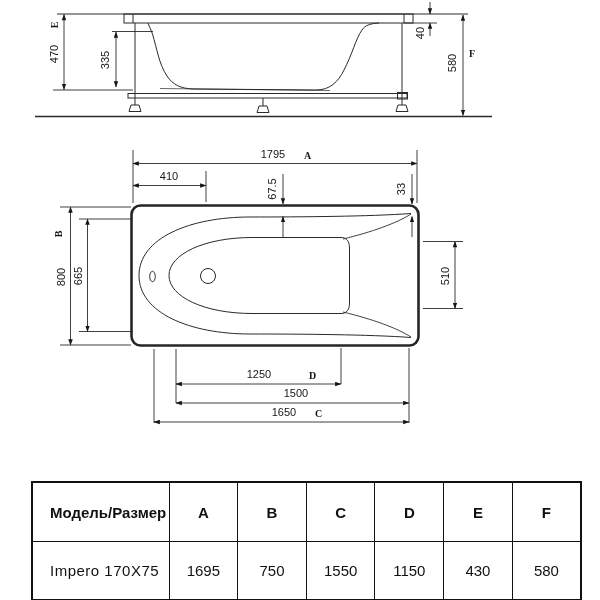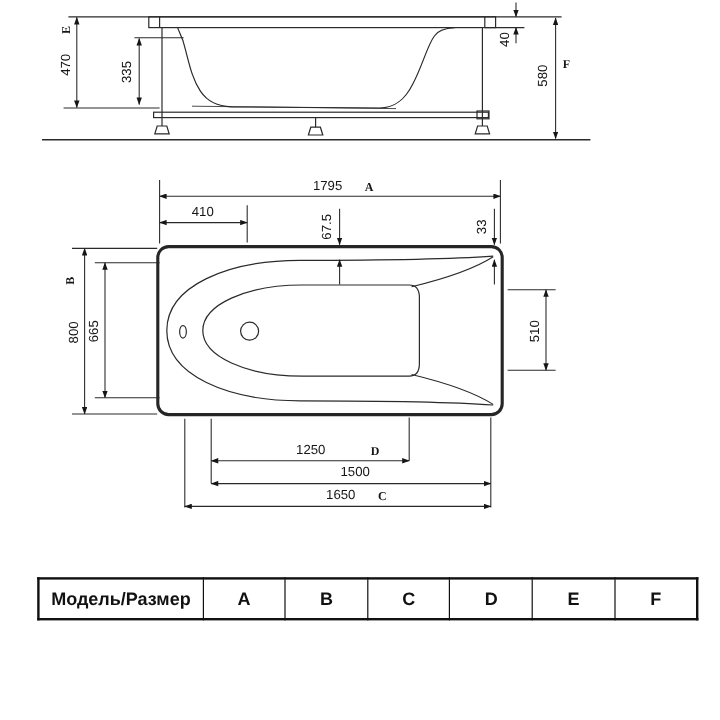--- a/index.html
+++ b/index.html
@@ -4,21 +4,21 @@
 <style>
   html,body{margin:0;padding:0;background:#ffffff;width:600px;height:600px;overflow:hidden;}
   body{font-family:"Liberation Sans",sans-serif;color:#111;}
   .stage{position:relative;width:600px;height:600px;background:#fff;}
   svg text{fill:#161616;}
   .dim-num{font-family:"Liberation Sans",sans-serif;font-size:11px;}
   .dim-letter{font-family:"Liberation Serif",serif;font-size:10px;font-weight:bold;}
   .spec-table{position:absolute;left:31px;top:481px;width:551px;border-collapse:collapse;
               table-layout:fixed;border:2.2px solid #111;}
   .spec-table th,.spec-table td{border:1.6px solid #111;text-align:center;vertical-align:middle;
-              font-size:15px;padding:4px;height:23px;white-space:nowrap;overflow:hidden;}
+              font-size:15px;padding:17px;height:23px;white-space:nowrap;overflow:hidden;}
   .spec-table th{font-weight:bold;height:24px;}
   .spec-table .c-model{width:137px;}
   .spec-table td.model-cell{letter-spacing:0.5px;}
 </style>
 </head>
 <body>
 
 <div class="stage">
 
 <svg width="600" height="475" viewBox="0 0 600 475">
@@ -189,16 +189,25 @@
       <th>Модель/Размер</th>
       <th>A</th>
       <th>B</th>
       <th>C</th>
       <th>D</th>
       <th>E</th>
       <th>F</th>
     </tr>
   </thead>
   <tbody>
+    <tr>
+      <td class="model-cell">Impero 170X75</td>
+      <td>1695</td>
+      <td>750</td>
+      <td>1550</td>
+      <td>1150</td>
+      <td>430</td>
+      <td>580</td>
+    </tr>
   </tbody>
 </table>
 
 </div>
 
 </body></html>

